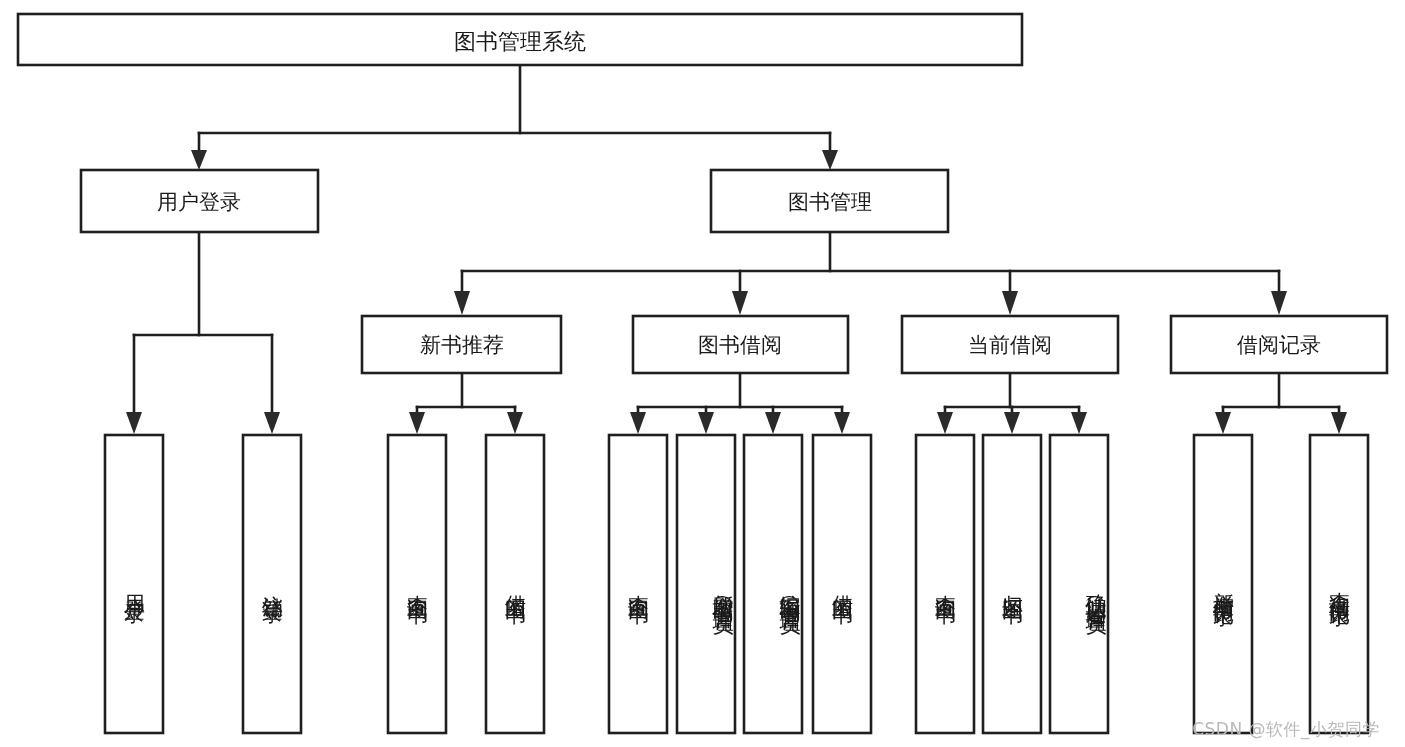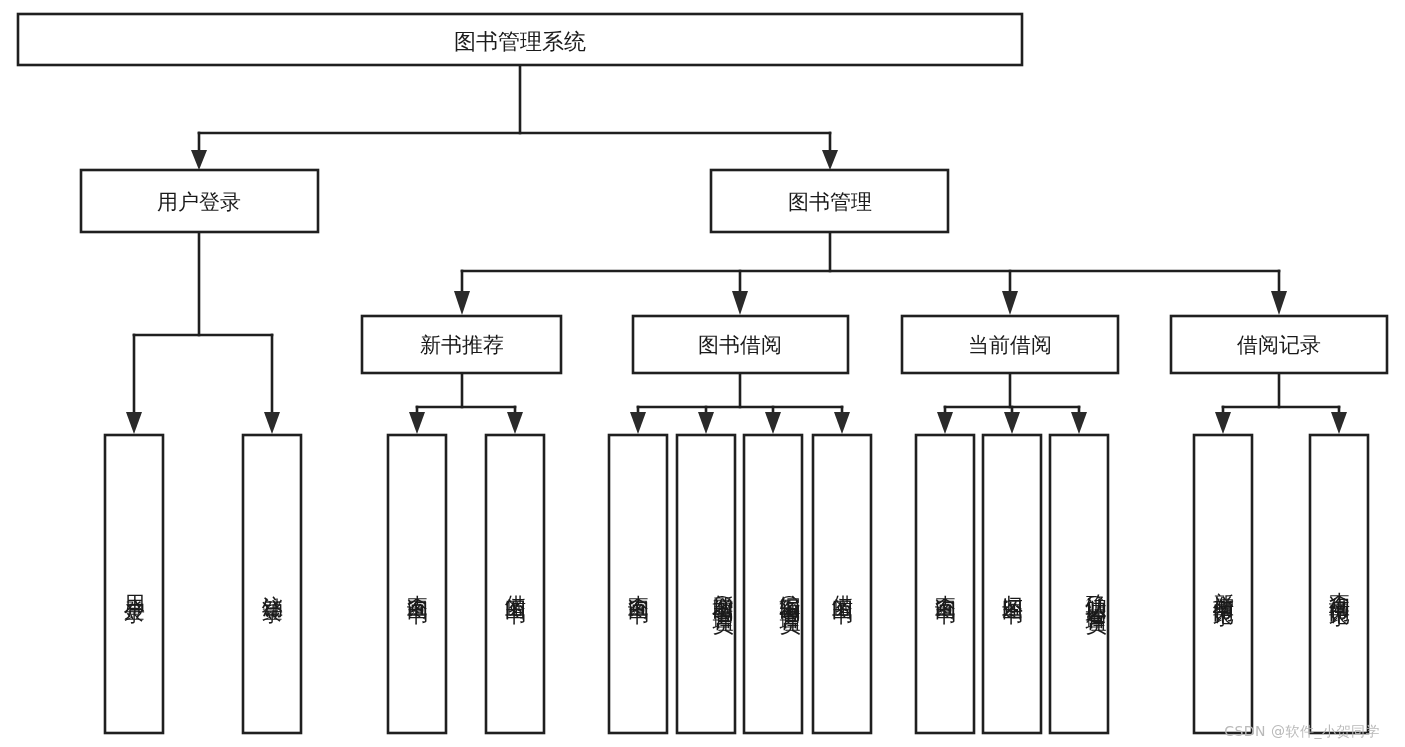--- a/index.html
+++ b/index.html
@@ -65,21 +65,21 @@
     justify-content: center;
     text-align: center;
     pointer-events: none;
     white-space: nowrap;
   }
   .watermark {
     position: absolute;
     right: 8px;
     bottom: 6px;
     font-family: "DejaVu Sans", "Liberation Sans", sans-serif;
-    font-size: 14px;
+    font-size: 17px;
     color: #b9b9b9;
     letter-spacing: 0.5px;
     white-space: nowrap;
   }
 </style>
 </head>
 <body>
 
 <div id="diagram-root">
 

